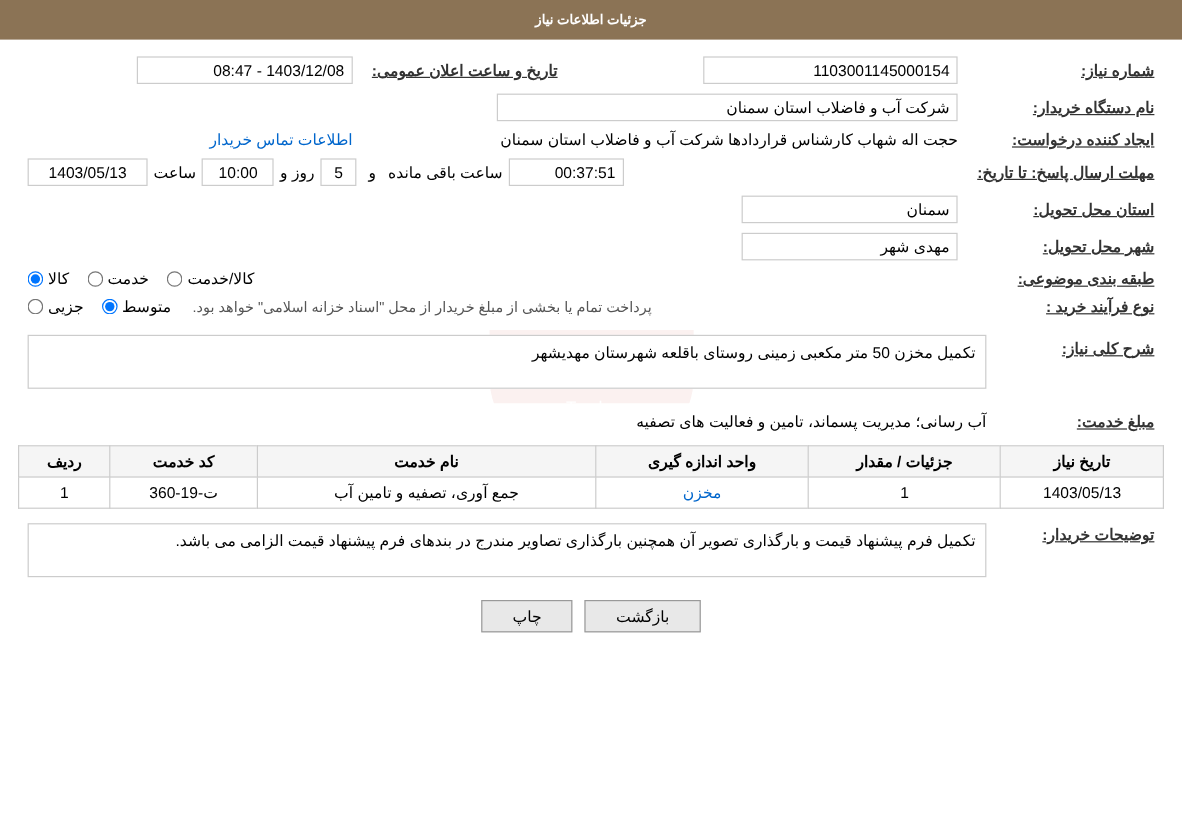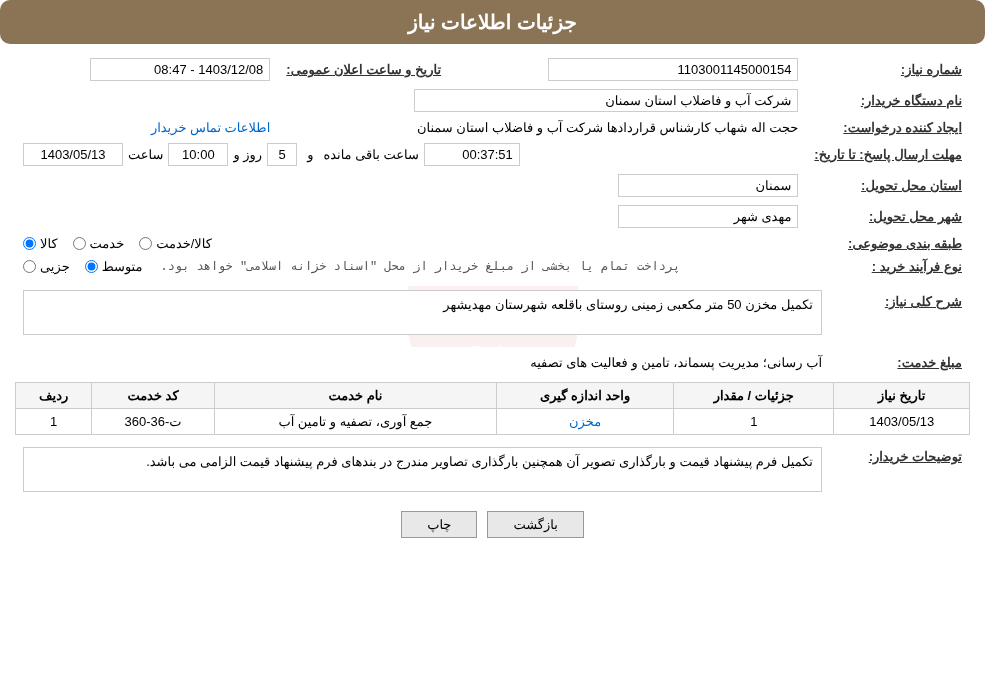--- a/index.html
+++ b/index.html
@@ -13,23 +13,22 @@
       width: 985px;
       min-height: 691px;
       background: #fff;
       margin: 0 auto;
     }
     .header-bar {
       background: #8b7355;
       color: #fff;
       text-align: center;
       padding: 10px 20px;
-      font-size: 20px;
+      font-size: 11px;
       font-weight: bold;
-      border-radius: 10px;
     }
     .content {
       padding: 10px 15px;
     }
     .info-table {
       width: 100%;
       border-collapse: collapse;
       margin-bottom: 8px;
     }
     .info-table td {
@@ -48,21 +47,21 @@
       text-align: right;
     }
     .input-box {
       border: 1px solid #ccc;
       background: #fff;
       padding: 3px 6px;
       min-height: 22px;
       display: inline-block;
     }
     .input-medium {
-      width: 250px;
+      width: 212px;
     }
     .input-xsmall {
       width: 96px;
     }
     .link-blue {
       color: #0066cc;
       text-decoration: none;
     }
     .radio-group {
       display: flex;
@@ -235,21 +234,21 @@
               <input type="radio" name="tabaqe" checked="" style="">
             </div>
           </div>
         </td>
       </tr>
 
       <tr>
         <td class="label-cell">نوع فرآیند خرید :</td>
         <td class="value-cell" colspan="3">
           <div style="display:flex; align-items:center; gap:8px; justify-content:flex-end;">
-            <span style="color:#555; font-size:12px;font-family:Liberation Mono, monospace;">پرداخت تمام یا بخشی از مبلغ خریدار از محل "اسناد خزانه اسلامی" خواهد بود.</span>
+            <span style="color:#555; font-size:12px;">پرداخت تمام یا بخشی از مبلغ خریدار از محل "اسناد خزانه اسلامی" خواهد بود.</span>
             <div class="radio-group" style="margin-right:10px;">
               <div class="radio-item">
                 <span>متوسط</span>
                 <input type="radio" name="noe_farayand" checked="" style="">
             </div>
               <div class="radio-item">
                 <span>جزیی</span>
                 <input type="radio" name="noe_farayand" style="">
               </div>
             </div>
@@ -301,21 +300,21 @@
           <th>کد خدمت</th>
           <th>ردیف</th>
         </tr>
       </thead>
       <tbody id="services-tbody">
       <tr>
       <td>1403/05/13</td>
       <td>1</td>
       <td class="blue-text">مخزن</td>
       <td>جمع آوری، تصفیه و تامین آب</td>
-      <td>ت-36-360</td>
+      <td>ت-19-360</td>
       <td>1</td>
     </tr>
         </tbody>
     </table>
 
     <table class="info-table" style="margin-top:8px;">
       <tbody>
           <tr>
         <td class="label-cell" style="vertical-align:top; padding-top:6px;">توضیحات خریدار:</td>
         <td class="value-cell" colspan="3">

